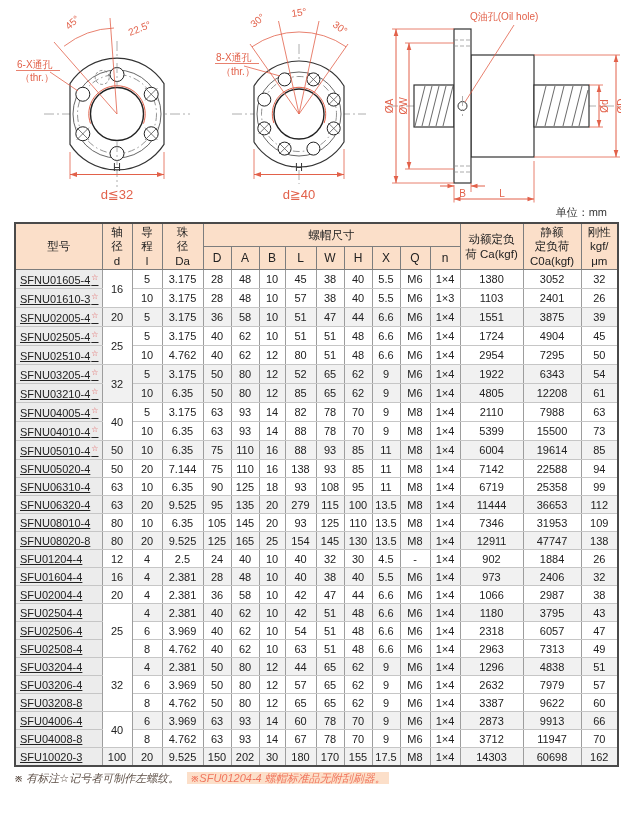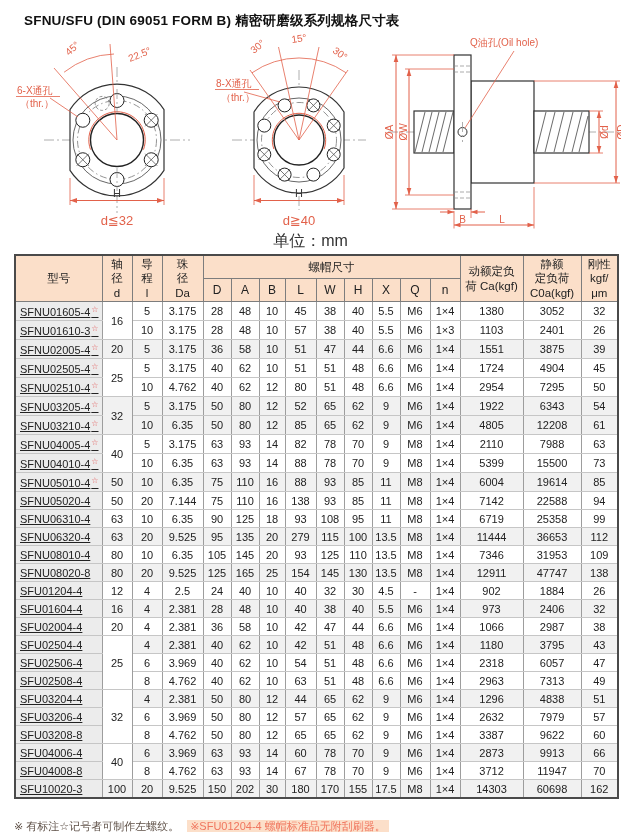--- a/index.html
+++ b/index.html
@@ -1,54 +1,53 @@
 <!DOCTYPE html>
 <html><head>
 <meta charset="utf-8">
 <style>
   html,body{margin:0;padding:0;background:#fff;}
   body{width:621px;font-family:"Liberation Sans","DejaVu Sans",sans-serif;color:#222;}
   .page{width:621px;box-sizing:border-box;padding:6px 12px 4px 14px;}
   .title{font-size:13.5px;font-weight:bold;color:#111;margin:6px 0 2px 10px;letter-spacing:.2px;}
   .drawings{display:flex;align-items:flex-start;height:198px;margin:0;}
   .drawings svg{display:block;flex:0 0 auto;}
-  .unit{text-align:center;font-size:16px;color:#333;margin:1px 2px 2px 0;}
+  .unit{text-align:right;font-size:11px;color:#333;margin:1px 2px 2px 0;}
   table.spec{border-collapse:collapse;table-layout:fixed;width:597px;border:2px solid #4a4a4a;font-size:11px;}
   table.spec th{background:#fbdfc9;font-weight:normal;font-size:11.5px;color:#222;
     white-space:pre-line;border:1px solid #7d7d7d;padding:1px 0;line-height:1.22;}
   table.spec thead tr.sub th{height:20px;font-size:12px;}
   table.spec td{border-left:1px solid #9d9d9d;border-right:1px solid #9d9d9d;
     border-top:1px solid #c6c6c6;border-bottom:1px solid #c6c6c6;
     text-align:center;padding:0;height:17px;line-height:16px;color:#222;overflow:hidden;}
   table.spec tr.gs td{border-top:1px solid #5e5e5e;}
   table.spec td.model{text-align:left;padding-left:4px;background:#ececec;text-decoration:underline;}
   table.spec td.shade{background:#f1f1f1;}
   .star{color:#e25555;font-size:8px;vertical-align:4px;margin-left:1px;}
-  .footnote{font-size:11px;margin-top:20px;color:#5f5148;}
+  .footnote{font-size:11px;margin-top:4px;color:#5f5148;font-style:italic;}
   .footnote .hl{color:#f0765e;background:#fcdfc9;margin-left:8px;padding:0 3px;}
   
   .oln{fill:#fff;stroke:#333;stroke-width:1.2;}
   .thin{fill:none;stroke:#555;stroke-width:0.9;}
   .cl{stroke:#999;stroke-width:0.8;fill:none;stroke-dasharray:10 3 2 3;}
   .bolt{fill:none;stroke:#888;stroke-width:0.9;stroke-dasharray:7 3 1.5 3;}
   .red{stroke:#e2614a;stroke-width:1;fill:none;}
   .redthin{stroke:#e2614a;stroke-width:0.8;fill:none;}
   .redfill{fill:#e2614a;stroke:none;}
   .rtxt{fill:#e2614a;font-size:10px;}
   .rtxtb{fill:#e2614a;font-size:13px;}
   .ktxt{fill:#3a3a3a;font-size:11px;}
   .hatch{stroke:#444;stroke-width:0.8;}
   .cross{stroke:#555;stroke-width:0.8;}
 </style>
 </head>
 <body>
 
 <div class="page">
 
-  <div class="title">SFNU/SFU (DIN 69051 FORM B) 精密研磨级系列规格尺寸表</div>
 
   <div class="drawings">
 
     <svg width="200" height="198" viewBox="0 0 200 198">
       <g>
         <line class="cl" x1="30" y1="108" x2="176" y2="108"></line>
         <line class="cl" x1="103" y1="35" x2="103" y2="181"></line>
       </g>
       <path class="oln" d="M 56,77.6 A 56 56 0 0 1 150,77.6 L 150,138.4 A 56 56 0 0 1 56,138.4 Z"></path>
       <circle class="thin" cx="103" cy="108" r="44"></circle>

